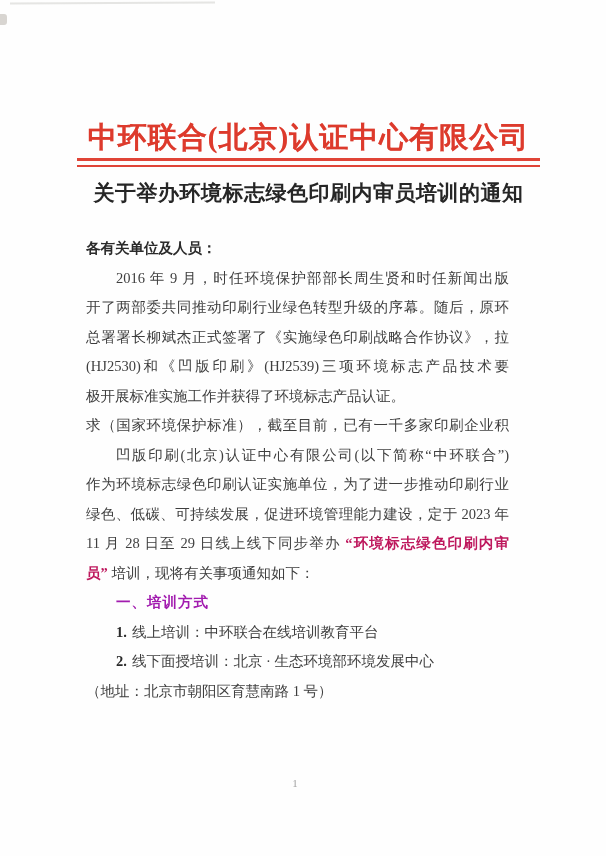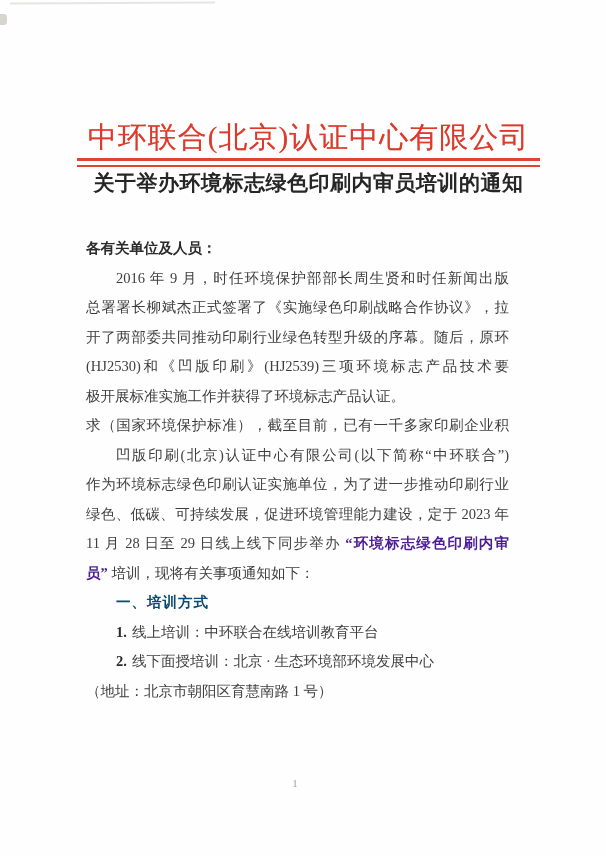--- a/index.html
+++ b/index.html
@@ -25,34 +25,34 @@
     position: absolute; left: 0px; top: 14px;
     width: 7px; height: 11px;
     background: #b8b2ac; opacity: .55;
     border-radius: 0 3px 3px 0;
   }
   
   .company-name {
     position: absolute; left: 77px; top: 118px; width: 463px;
     text-align: center;
     font-size: 29px; line-height: 38px;
-    font-weight: normal;
+    font-weight: bold;
     letter-spacing: 1px;
     color: #dd3a2c;
     text-shadow: 0 0 .5px rgba(221,58,44,.55);
     white-space: nowrap;
   }
   .red-rule {
     position: absolute; left: 77px; top: 158px; width: 463px;
     height: 9px;
     border-top: 3.5px solid #e04437;
     border-bottom: 2px solid #e04437;
   }
   .doc-title {
-    position: absolute; left: 77px; top: 168px; width: 463px;
+    position: absolute; left: 77px; top: 178px; width: 463px;
     text-align: center;
     font-size: 21px; line-height: 30px;
     font-weight: bold;
     letter-spacing: .5px;
     color: #262626;
     white-space: nowrap;
   }
   
   .doc-body {
     position: absolute; left: 86px; top: 234px; width: 423px;
@@ -62,23 +62,23 @@
   .line {
     text-align: justify;
     text-align-last: justify;
     overflow: hidden;
     white-space: nowrap;
     height: 29.5px;
   }
   .line.open { text-align: left; text-align-last: left; }
   .indent { text-indent: 30px; }
   .ml { padding-left: 30px; }
-  .b { font-weight: bold; color: #4c1d95; }
+  .b { font-weight: bold; color: #be185d; }
   .salutation { font-weight: bold; color: #2b2b2b; }
-  .section-heading { font-weight: bold; color: #0c4a6e; letter-spacing: 1px; }
+  .section-heading { font-weight: bold; color: #a21caf; letter-spacing: 1px; }
   .num { font-weight: bold; color: #2b2b2b; margin-right: 5px; }
   .page-num {
     position: absolute; left: 0; top: 775px; width: 590px;
     text-align: center;
     font-size: 11px; line-height: 16px;
     color: #a3a3a3;
   }
 </style>
 </head>
 <body>
@@ -93,22 +93,22 @@
   <div class="red-rule"></div>
 
   <div class="doc-title">关于举办环境标志绿色印刷内审员培训的通知</div>
 
   <div class="doc-body">
 
     <div class="line open salutation">各有关单位及人员：</div>
 
     <div>
       <div class="line indent">2016 年 9 月，时任环境保护部部长周生贤和时任新闻出版</div>
+      <div class="line">开了两部委共同推动印刷行业绿色转型升级的序幕。随后，原环</div>
       <div class="line">总署署长柳斌杰正式签署了《实施绿色印刷战略合作协议》，拉</div>
-      <div class="line">开了两部委共同推动印刷行业绿色转型升级的序幕。随后，原环</div>
       <div class="line">(HJ2530)和《凹版印刷》(HJ2539)三项环境标志产品技术要</div>
       <div class="line open">极开展标准实施工作并获得了环境标志产品认证。</div>
       <div class="line">求（国家环境保护标准），截至目前，已有一千多家印刷企业积</div>
     </div>
 
     <div>
       <div class="line indent">凹版印刷(北京)认证中心有限公司(以下简称“中环联合”)</div>
       <div class="line">作为环境标志绿色印刷认证实施单位，为了进一步推动印刷行业</div>
       <div class="line">绿色、低碳、可持续发展，促进环境管理能力建设，定于 2023 年</div>
       <div class="line"><span>11 月 28 日至 29 日线上线下同步举办 </span><span class="b">“环境标志绿色印刷内审</span></div>

